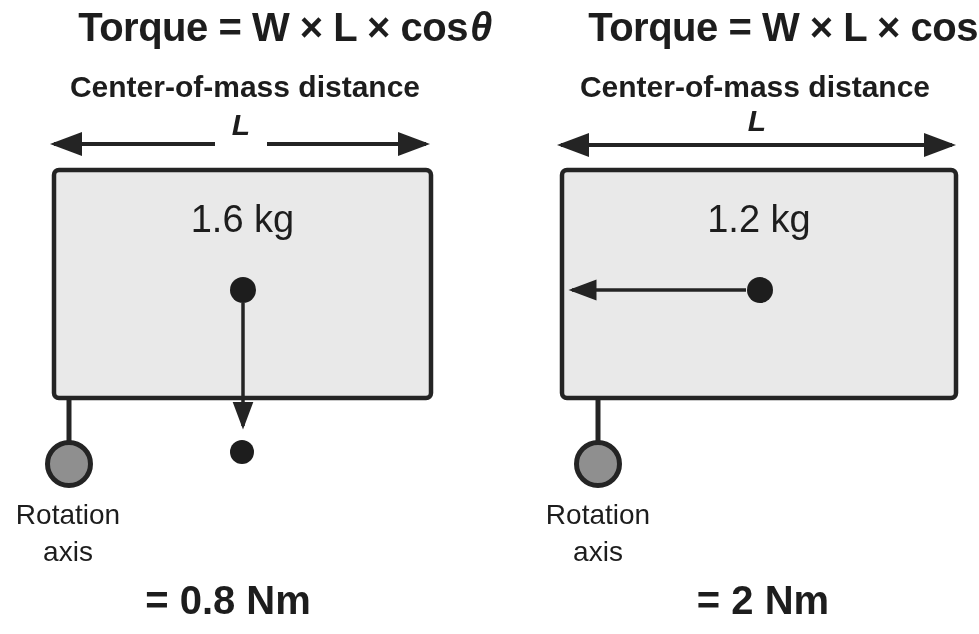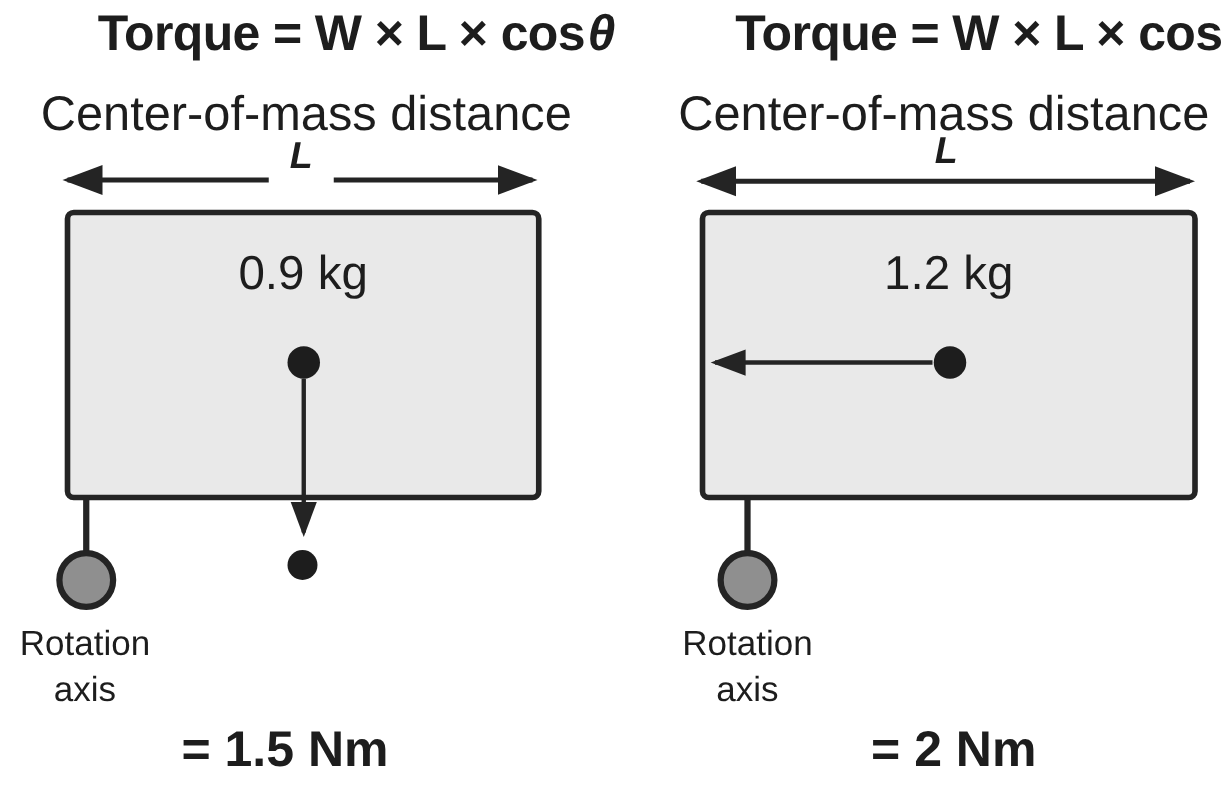--- a/index.html
+++ b/index.html
@@ -19,21 +19,21 @@
   .stage{
     position:relative;
     width:979px;height:634px;
     background:var(--color-background);
     overflow:hidden;
   }
   .layer{position:absolute;left:0;top:0;}
   .txt{position:absolute;text-align:center;white-space:nowrap;}
   .title{font-size:40px;font-weight:700;letter-spacing:-0.5px;margin-left:40px;}
   .theta{font-style:italic;font-weight:600;padding-left:2px;}
-  .subtitle{font-size:39px;font-weight:400;}
+  .subtitle{font-size:30px;font-weight:700;}
   .llabel{font-size:30px;font-style:italic;font-weight:600;}
   .mass{font-size:38px;font-weight:400;}
   .axislabel{font-size:28px;line-height:37px;font-weight:400;}
   .result{font-size:40px;font-weight:700;}
   
   .mline{stroke:var(--color-line);stroke-width:4;fill:none;}
   .aline{stroke:var(--color-line);stroke-width:3.5;fill:none;}
   .box{fill:var(--color-box-fill);stroke:var(--color-line);stroke-width:4.5;}
   .dot{fill:var(--color-dot);stroke:none;}
   .pline{stroke:var(--color-line);stroke-width:5;fill:none;}
@@ -67,26 +67,26 @@
     <circle class="dot" cx="760" cy="290" r="13"></circle>
     <line class="pline" x1="598" y1="398" x2="598" y2="444"></line>
     <circle class="pivot" cx="598" cy="464" r="21.5"></circle>
   </svg>
 
   <div class="txt title" style="left:0;width:490px;top:5px;">
     <span>Torque = W × L × cos</span><span class="theta">θ</span>
   </div>
   <div class="txt subtitle" style="left:0;width:490px;top:70px;">Center-of-mass distance</div>
   <div class="txt llabel" style="left:216px;width:50px;top:108px;">L</div>
-  <div class="txt mass" style="left:54px;width:377px;top:198px;">0.9 kg</div>
+  <div class="txt mass" style="left:54px;width:377px;top:198px;">1.6 kg</div>
   <div class="txt axislabel" style="left:1px;width:134px;top:496px;">
     <div>Rotation</div>
     <div>axis</div>
   </div>
-  <div class="txt result" style="left:0;width:456px;top:578px;">= 1.5 Nm</div>
+  <div class="txt result" style="left:0;width:456px;top:578px;">= 0.8 Nm</div>
 
   <div class="txt title" style="left:520px;width:470px;top:5px;">
     <span>Torque = W × L × cos</span><span class="theta">θ</span>
   </div>
   <div class="txt subtitle" style="left:520px;width:470px;top:70px;">Center-of-mass distance</div>
   <div class="txt llabel" style="left:732px;width:50px;top:104px;">L</div>
   <div class="txt mass" style="left:562px;width:394px;top:198px;">1.2 kg</div>
   <div class="txt axislabel" style="left:531px;width:134px;top:496px;">
     <div>Rotation</div>
     <div>axis</div>

